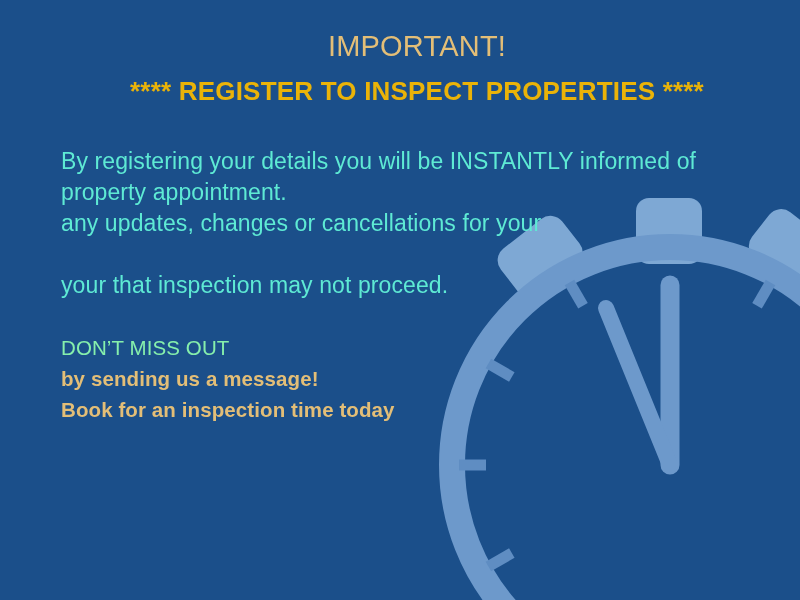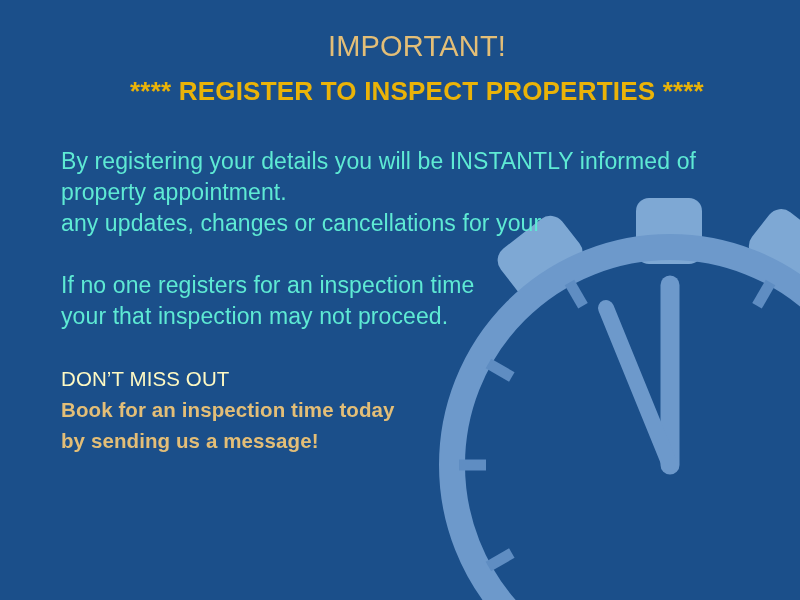--- a/index.html
+++ b/index.html
@@ -84,21 +84,21 @@
     font-weight: 400;
     line-height: 31px;
     letter-spacing: 0.1px;
   }
   .para .line { display: block; white-space: nowrap; }
 
   .spacer-1 { height: 31px; }
   .spacer-2 { height: 31px; }
 
   .cta-plain {
-    color: #fef9c3;
+    color: #86efac;
     font-size: 20.5px;
     font-weight: 400;
     line-height: 31px;
     letter-spacing: 0.1px;
     white-space: nowrap;
   }
   .cta-gold {
     color: #e3be77;
     font-size: 20.5px;
     font-weight: 700;
@@ -177,28 +177,27 @@
 
       <div class="para">
         <span class="line">By registering your details  you will be INSTANTLY informed of</span>
         <span class="line">property appointment.</span>
         <span class="line">any updates, changes or cancellations for your</span>
       </div>
 
       <div class="spacer-1"></div>
 
       <div class="para">
-        <span class="line">If no one registers for an inspection time</span>
         <span class="line">your that inspection may not proceed.</span>
       </div>
 
       <div class="spacer-2"></div>
 
       <div class="cta-plain">DON’T MISS OUT</div>
 
       <div class="cta-gold">
+        <span class="line">by sending us a message!</span>
         <span class="line">Book for an inspection time today</span>
-        <span class="line">by sending us a message!</span>
       </div>
 
     </div>
   </div>
 </div>
 
 </body></html>

